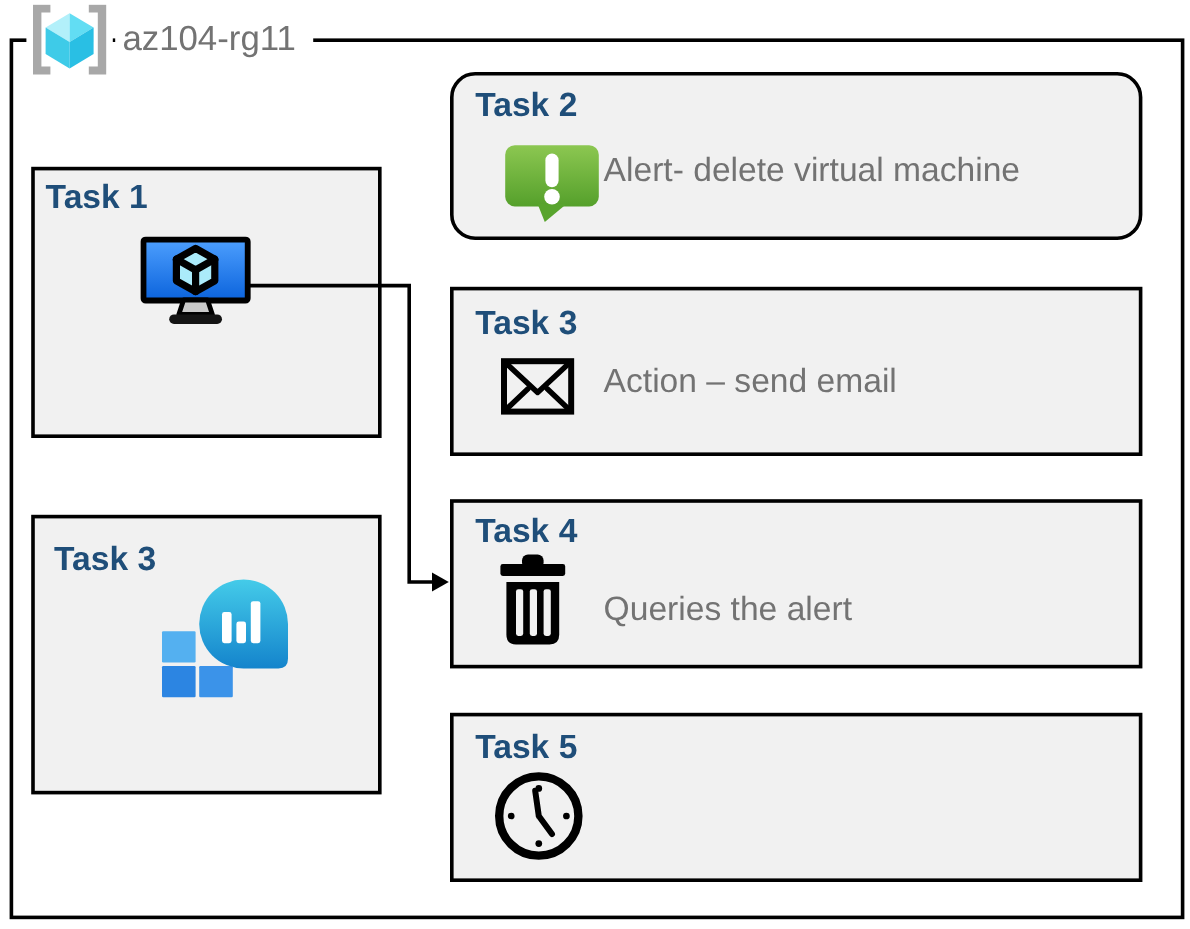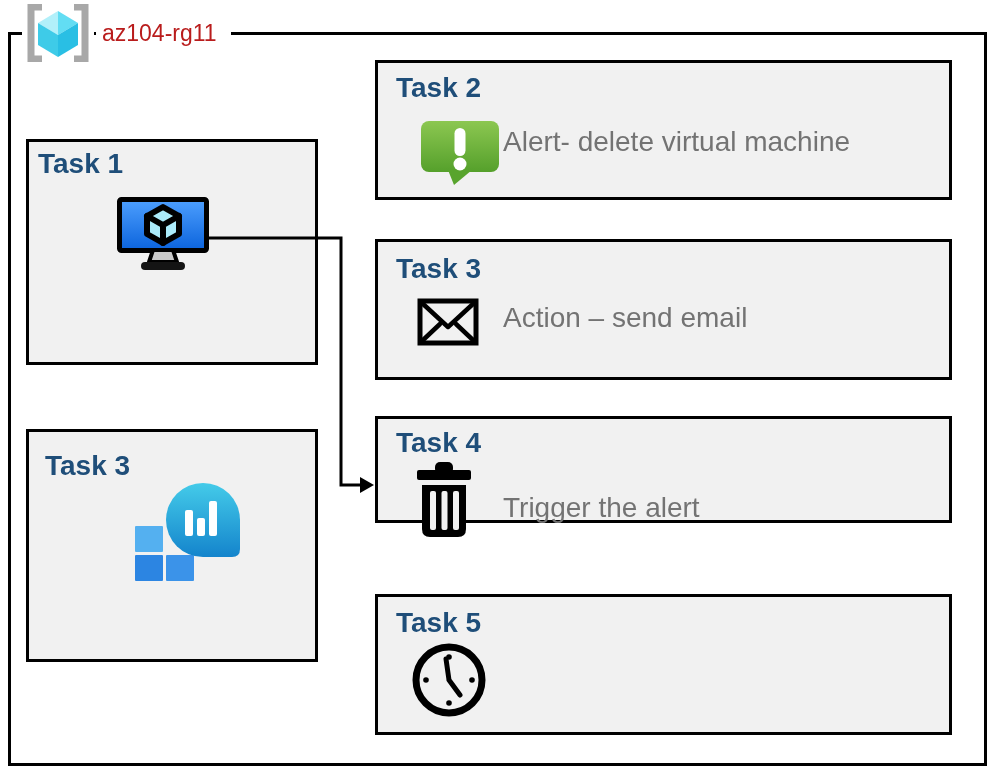--- a/index.html
+++ b/index.html
@@ -10,31 +10,31 @@
   .outer{
     position:absolute;left:8px;top:32px;width:979px;height:734px;
     border:3px solid #000;box-sizing:border-box;background:#fff;
   }
   .rg-icon-wrap{
     position:absolute;left:22px;top:3px;width:72px;height:60px;
     background:#fff;display:flex;align-items:center;justify-content:center;z-index:3;
   }
   .rg-title{
     position:absolute;left:96px;top:11px;height:44px;line-height:44px;
-    background:#fff;padding:0 14px 0 6px;font-size:23px;color:#b91c1c;z-index:3;
+    background:#fff;padding:0 14px 0 6px;font-size:29px;color:#737373;z-index:3;
   }
   .box{
     position:absolute;background:#f1f1f1;border:3px solid #000;
     box-sizing:border-box;z-index:2;
   }
   #task1{left:26px;top:139px;width:292px;height:226px;}
   #task6{left:26px;top:429px;width:292px;height:233px;}
-  #task2{left:375px;top:60px;width:577px;height:140px;}
+  #task2{left:375px;top:60px;width:577px;height:140px;border-radius:21px;}
   #task3{left:375px;top:239px;width:577px;height:141px;padding-left:46px;}
-  #task4{left:375px;top:416px;width:577px;height:107px;}
+  #task4{left:375px;top:416px;width:577px;height:141px;}
   #task5{left:375px;top:594px;width:577px;height:141px;}
   .task-header{
     position:absolute;font-size:28px;font-weight:700;color:#1f4e79;white-space:nowrap;
   }
   .caption{
     position:absolute;font-size:28px;color:#737373;white-space:nowrap;line-height:34px;
   }
   .icon{position:absolute;}
   
   #task1 .task-header{left:9px;top:6px;}
@@ -153,21 +153,21 @@
   <span class="icon">
     <svg width="58" height="80" viewBox="0 0 58 80">
       <rect x="20" y="2" width="18" height="12" rx="5" fill="#000"></rect>
       <rect x="2" y="10" width="54" height="10" rx="2" fill="#000"></rect>
       <path d="M7,25 h44 v44 q0,8 -8,8 h-28 q-8,0 -8,-8 z" fill="#000"></path>
       <rect x="15" y="31" width="6" height="39" rx="2" fill="#f1f1f1"></rect>
       <rect x="26.5" y="31" width="6" height="39" rx="2" fill="#f1f1f1"></rect>
       <rect x="38" y="31" width="6" height="39" rx="2" fill="#f1f1f1"></rect>
     </svg>
   </span>
-  <span class="caption">Trigger the alert</span>
+  <span class="caption">Queries the alert</span>
 </div>
 
 <div class="box" id="task5">
   <span class="task-header">Task 5</span>
   <span class="icon">
     <svg width="74" height="74" viewBox="0 0 74 74">
       <circle cx="37" cy="37" r="33" fill="none" stroke="#000" stroke-width="7"></circle>
       <circle cx="37" cy="14" r="2.8" fill="#000"></circle>
       <circle cx="60" cy="37" r="2.8" fill="#000"></circle>
       <circle cx="37" cy="60" r="2.8" fill="#000"></circle>

